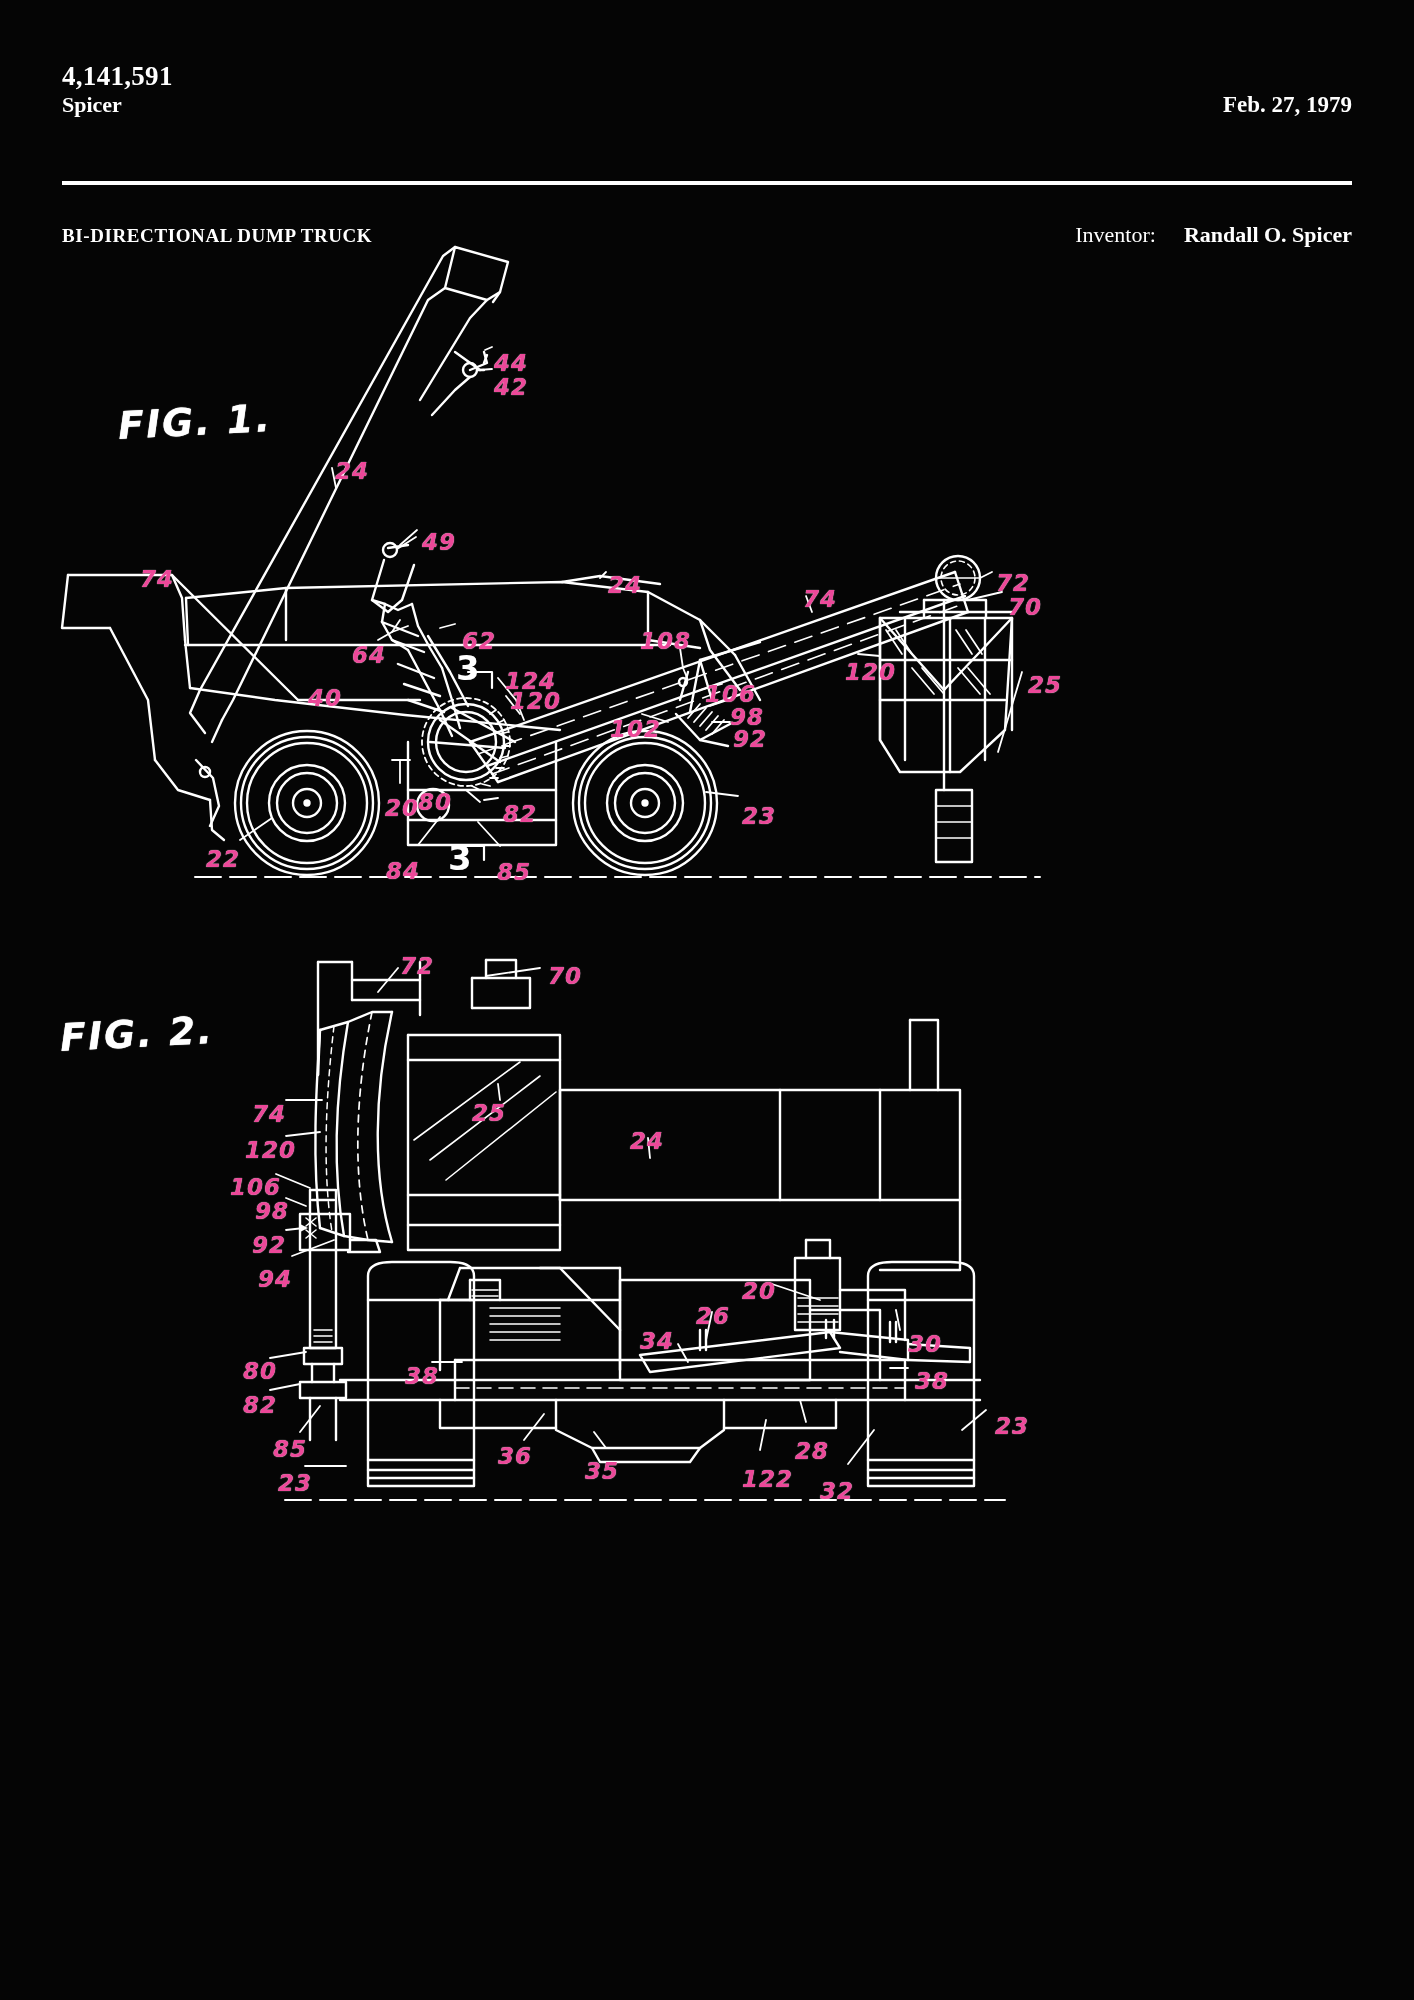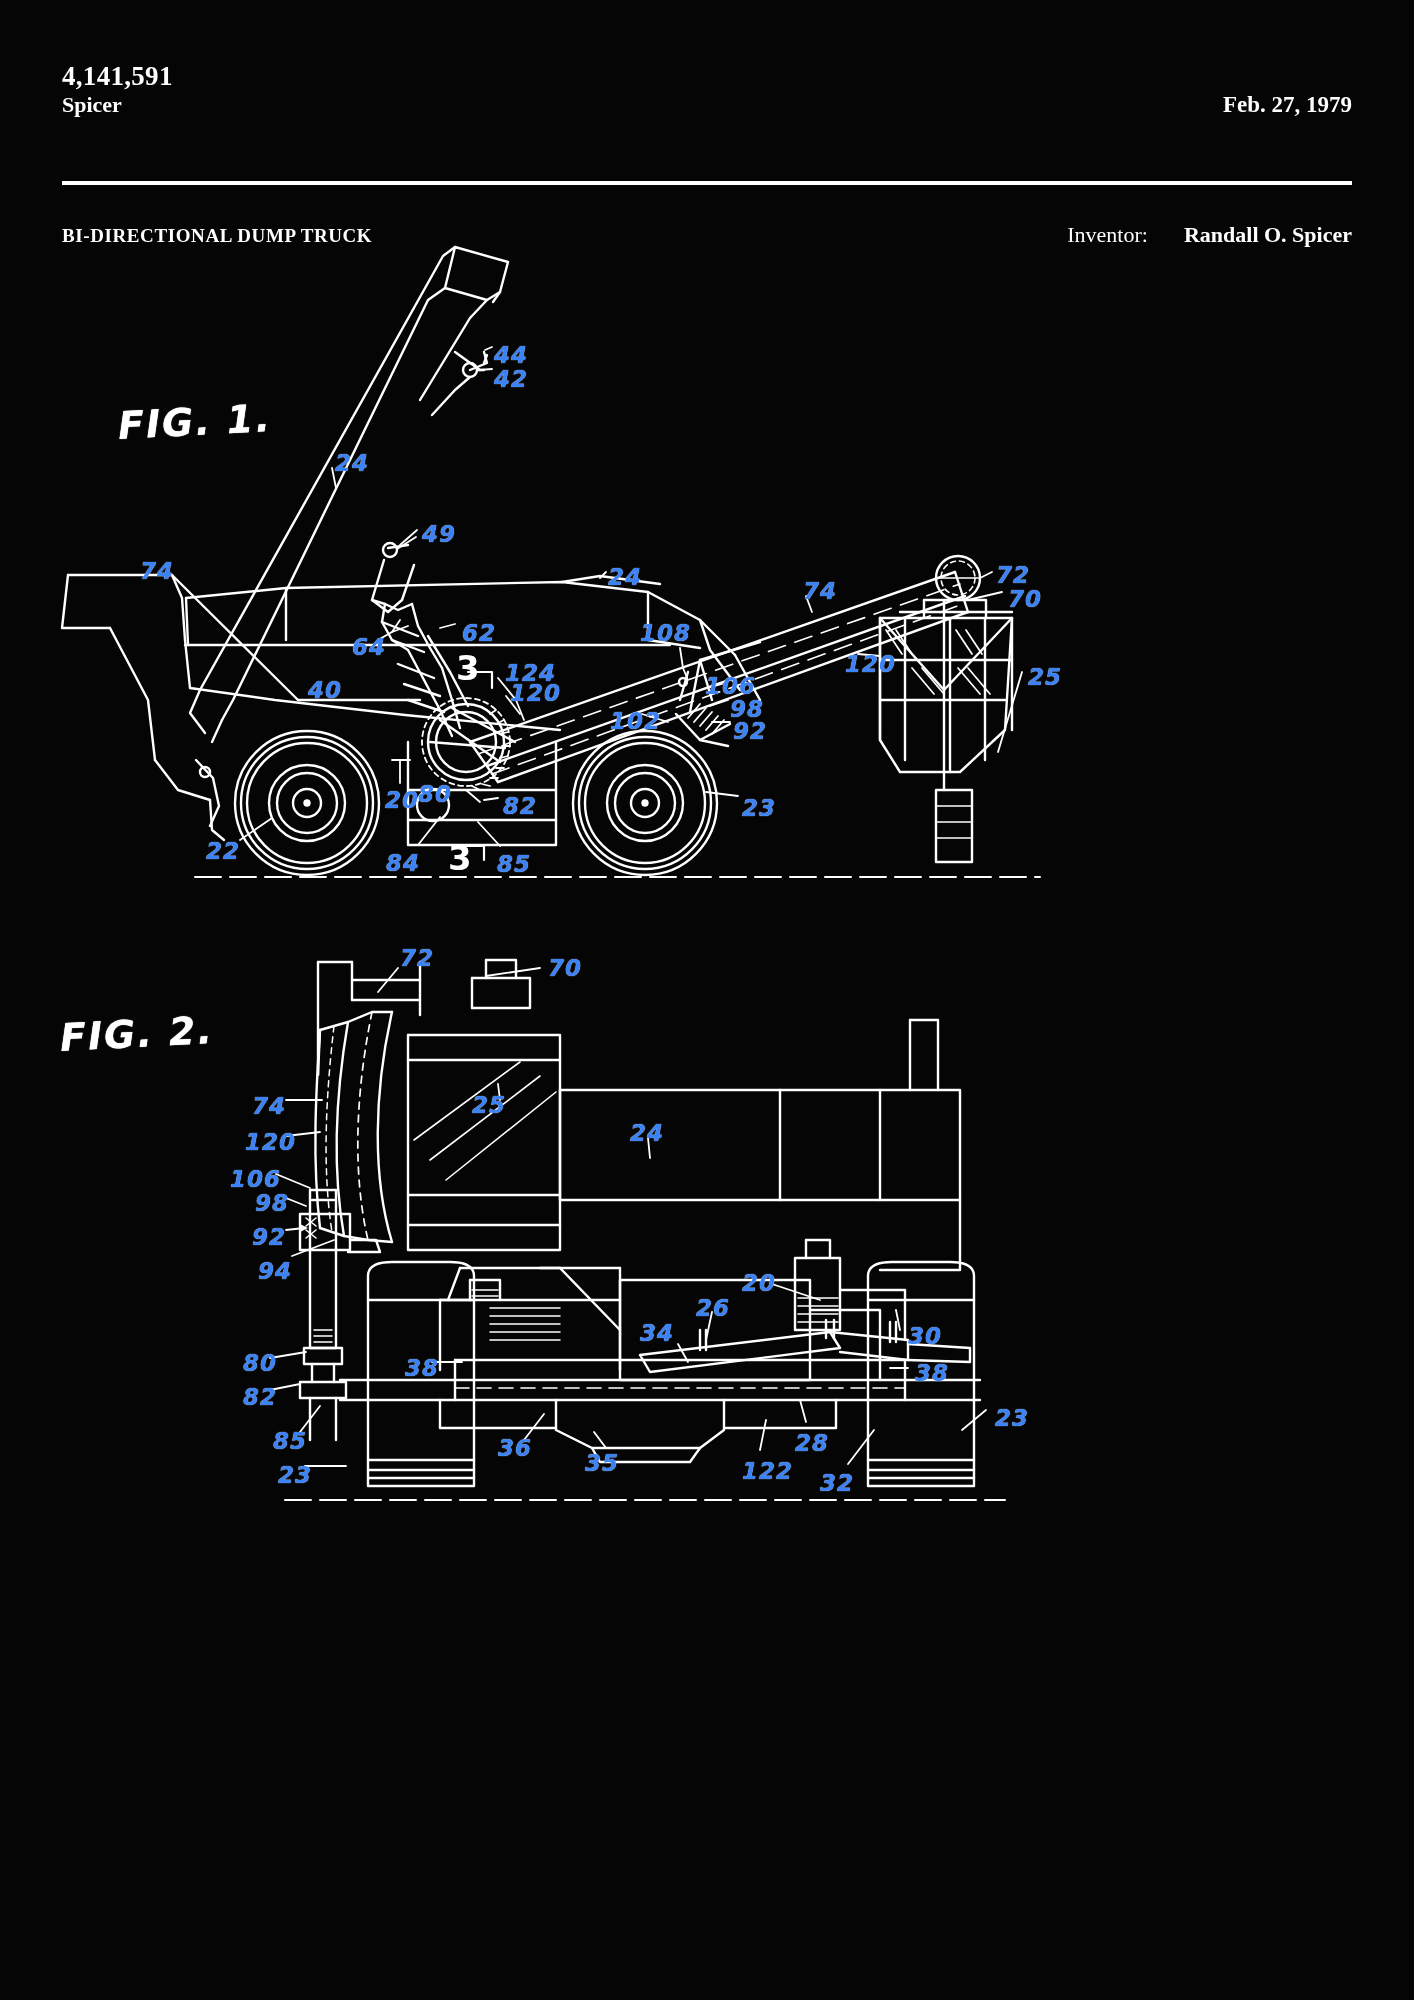--- a/index.html
+++ b/index.html
@@ -13,38 +13,38 @@
   .us-title{font-size:38px;font-weight:bold;letter-spacing:.4px;
             font-family:"Liberation Serif",serif;}
   .pat-num{font-size:27px;font-weight:bold;letter-spacing:.3px;margin-top:23px;}
   .hdr-row2{display:flex;justify-content:space-between;align-items:baseline;}
   .surname{font-size:22px;font-weight:bold;}
   .pat-date{font-size:23px;font-weight:bold;}
   .rule{position:absolute;left:62px;top:181px;width:1290px;height:4px;background:#fff;}
   .hdr-row3{position:absolute;left:62px;top:222px;width:1290px;
             display:flex;justify-content:space-between;align-items:baseline;}
   .inv-title{font-size:19px;font-weight:bold;letter-spacing:.6px;}
-  .inv-block{display:flex;gap:36px;align-items:center;}
+  .inv-block{display:flex;gap:28px;align-items:center;}
   .inv-lbl{font-size:22px;font-weight:normal;}
   .inv-name{font-size:22px;font-weight:bold;}
 
   
   .draw{position:absolute;left:0;top:0;width:1414px;height:2000px;pointer-events:none;}
 
   
   .figcap{position:absolute;font-family:"DejaVu Sans",sans-serif;
           font-weight:bold;font-style:italic;font-size:38px;letter-spacing:2px;
           color:#fff;text-shadow:0 0 1px #fff;}
   #figcap1{left:118px;top:400px;transform:rotate(-3deg);}
   #figcap2{left:60px;top:1012px;transform:rotate(-3deg);}
 
   
   .num{position:absolute;font-family:"DejaVu Sans",sans-serif;
-       font-style:italic;font-weight:bold;font-size:23px;color:#3b82f6;
-       letter-spacing:1px;white-space:nowrap;text-shadow:0 0 1px #fff;}
+       font-style:italic;font-weight:bold;font-size:23px;color:#ec4899;
+       letter-spacing:1px;white-space:nowrap;text-shadow:0 0 1px #fff;margin-top:8px;}
   .secnum{position:absolute;font-family:"DejaVu Sans",sans-serif;
           font-weight:bold;font-size:34px;color:#fff;}
 </style>
 </head>
 <body>
 
 <div class="page">
 
   <div class="hdr">
     <div class="hdr-row1">

